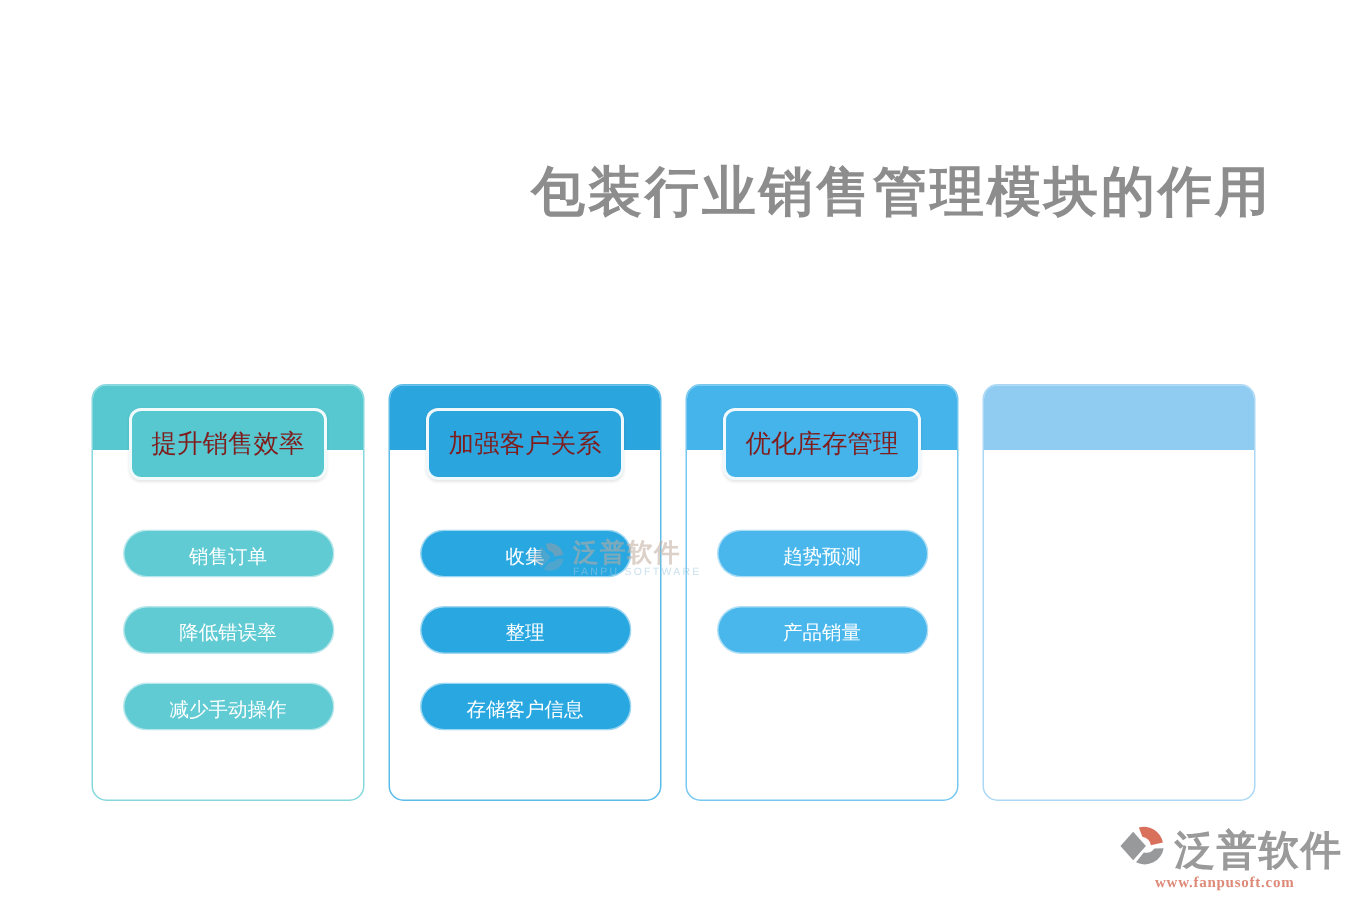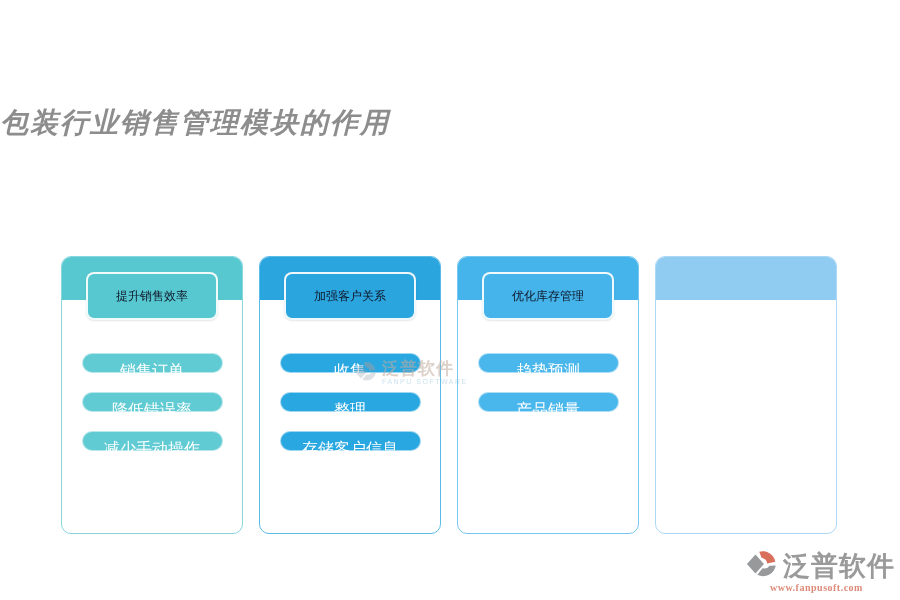--- a/index.html
+++ b/index.html
@@ -4,27 +4,26 @@
 <style>
   * { margin: 0; padding: 0; box-sizing: border-box; }
   html, body { width: 900px; height: 600px; background: #ffffff; overflow: hidden; }
   body { position: relative; font-family: "Liberation Sans", "DejaVu Sans", sans-serif; }
 
   .page-title {
     position: absolute;
     top: 104px;
     left: 0;
     width: 848px;
-    text-align: left;
-    font-family: "Liberation Serif", "DejaVu Serif", serif;
-    font-size: 28px;
+    text-align: right;
+    font-family: "Liberation Serif", "DejaVu Serif", serif;
+    font-size: 36px;
     font-weight: 600;
     letter-spacing: 2px;
     color: #8d8d8d;
-    font-style: italic;
   }
 
   .cards {
     position: absolute;
     top: 256px;
     left: 61px;
     height: 278px;
     display: flex;
     gap: 16px;
   }
@@ -50,45 +49,45 @@
     position: absolute;
     top: 15px;
     left: 50%;
     transform: translateX(-50%);
     width: 132px;
     height: 48px;
     background: var(--band, #49b7eb);
     border: 2px solid rgba(255,255,255,0.92);
     border-radius: 8px;
     box-shadow: 0 1px 2px rgba(0,0,0,0.10);
-    color: #0f172a;
-    font-size: 12px;
+    color: #7f1d1d;
+    font-size: 17px;
     line-height: 44px;
     text-align: center;
     white-space: nowrap;
   }
 
   .items {
     position: absolute;
     top: 96px;
     left: 0; right: 0;
     display: flex;
     flex-direction: column;
     align-items: center;
   }
 
   .item-pill {
     width: 141px;
-    height: 20px;
+    height: 32px;
     margin-bottom: 19px;
     background: var(--item, #49b7eb);
     border: 1px solid rgba(255,255,255,0.55);
     border-radius: 18px;
     color: #ffffff;
-    font-size: 16px;
+    font-size: 13px;
     line-height: 34px;
     text-align: center;
     white-space: nowrap;
   }
 
   .watermark {
     position: absolute;
     left: 354px;
     top: 359px;
     display: flex;

